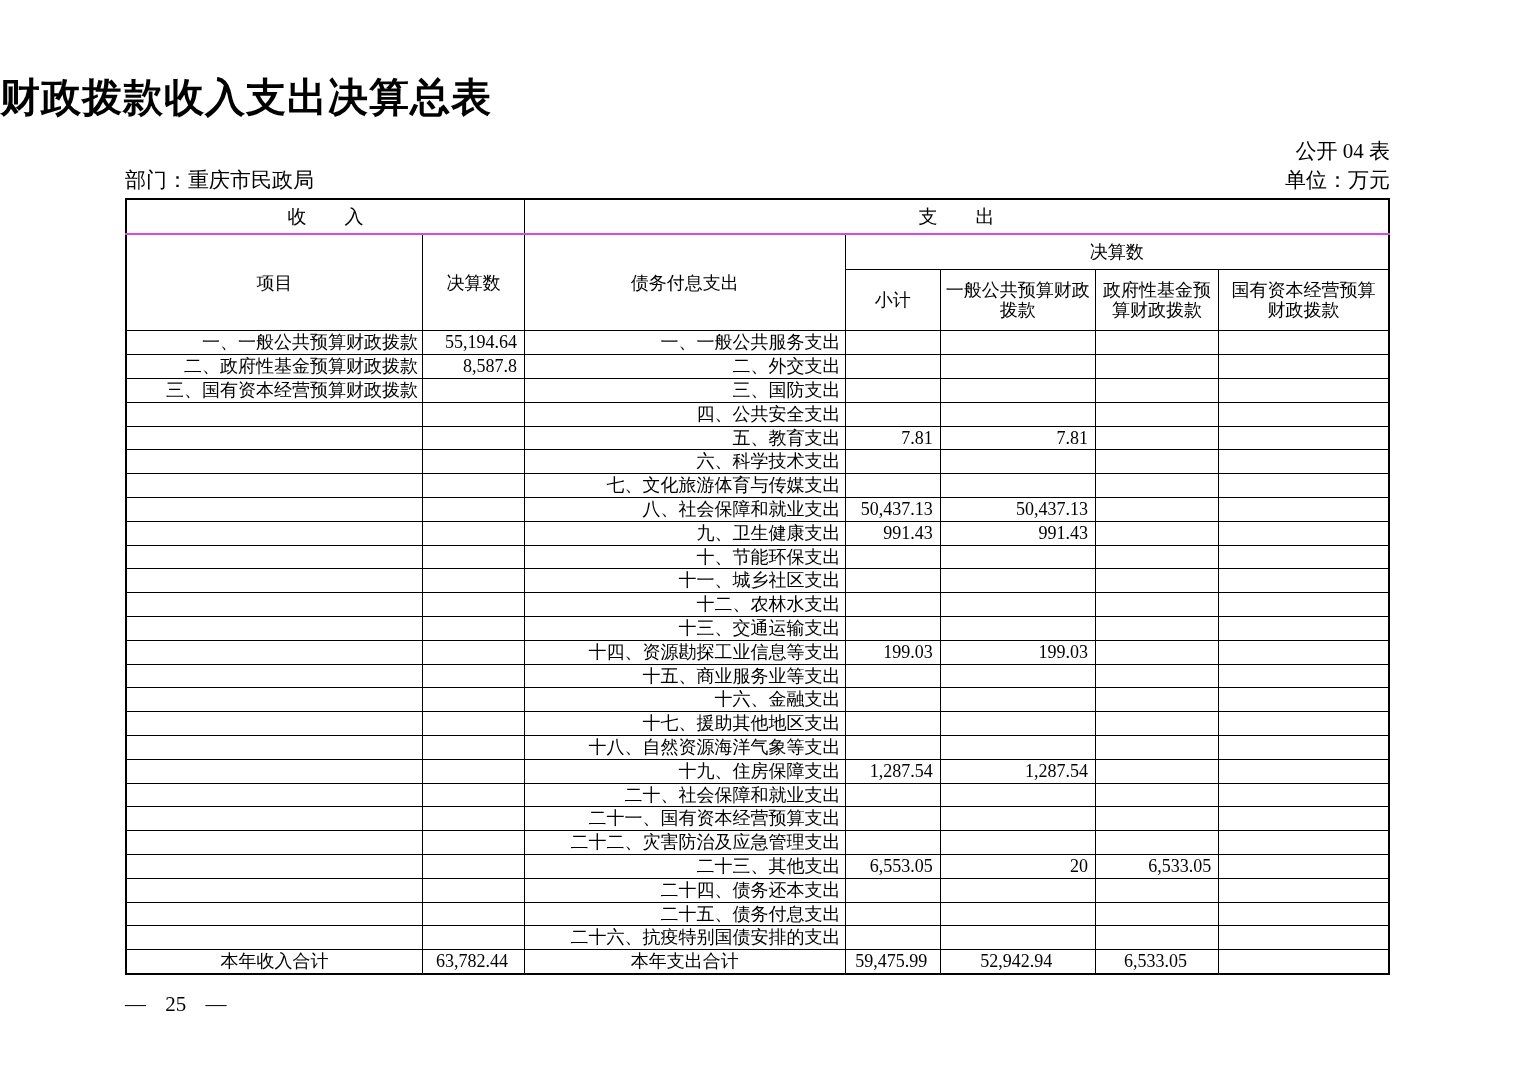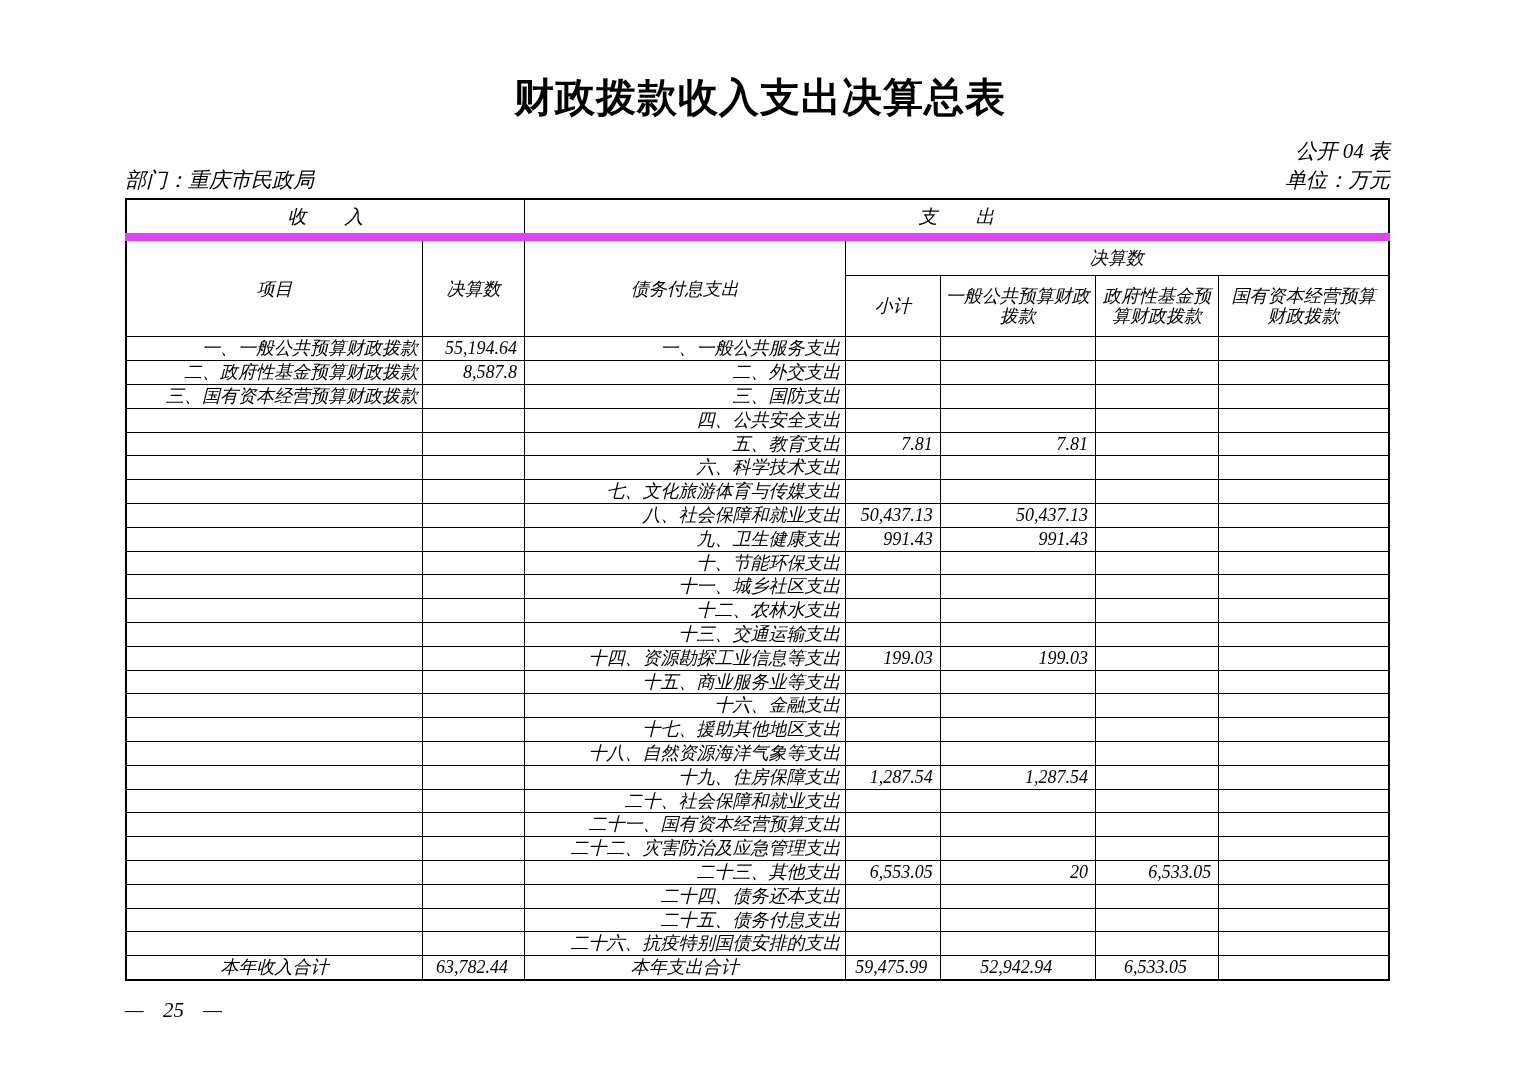--- a/index.html
+++ b/index.html
@@ -2,43 +2,43 @@
 <html><head>
 <meta charset="utf-8">
 <style>
   html,body{margin:0;padding:0;}
   body{
     width:1520px;height:1074px;background:#ffffff;color:#000;
     font-family:"Liberation Serif","DejaVu Serif",serif;
     overflow:hidden;
   }
   .page{position:relative;width:1520px;height:1074px;background:#fff;}
-  .content{width:1265px;margin-left:125px;font-style:italic;}
+  .content{width:1265px;margin-left:125px;}
   .title{
-    margin:0;padding-top:70px;text-align:center;
+    margin:0;padding-top:70px;text-align:left;
     font-size:40px;font-weight:bold;letter-spacing:1px;
   }
   .code-line{
     margin-top:14px;text-align:right;font-size:21px;line-height:1.2;
   }
   .meta-line{
     margin-top:4px;display:flex;justify-content:space-between;
     font-size:21px;line-height:1.2;gap:20px;
   }
   table.budget{
     border-collapse:collapse;table-layout:fixed;width:1265px;
     margin-top:5px;border:2px solid #000;
   }
   .budget th,.budget td{
     border:1px solid #000;font-weight:normal;padding:0 4px;
     vertical-align:middle;text-align:center;font-size:18px;
     line-height:1.15;overflow:hidden;white-space:normal;
     word-break:break-all;
   }
-  tr.h1 th{height:33px;font-size:19px;border-bottom:8px solid #d946ef;}
+  tr.h1 th{height:33px;font-size:19px;border-bottom:2px solid #d946ef;}
   tr.h2 th{height:34px;border-radius:15px;}
   tr.h3 th{height:60px;}
   tbody.rows td{height:22.8px;padding-top:0;padding-bottom:0;}
   td.item{text-align:right;padding-left:8px;white-space:nowrap;}
   td.num{text-align:right;padding-right:7px;white-space:nowrap;}
   tfoot td{height:23px;border-top:2px solid #000;font-size:18px;white-space:nowrap;}
   tfoot td.num{text-align:center;padding-right:7px;}
   tfoot td.center{text-align:center;margin-left:8px;}
   .page-number{
     margin-top:17px;text-align:left;font-size:21px;word-spacing:14px;

